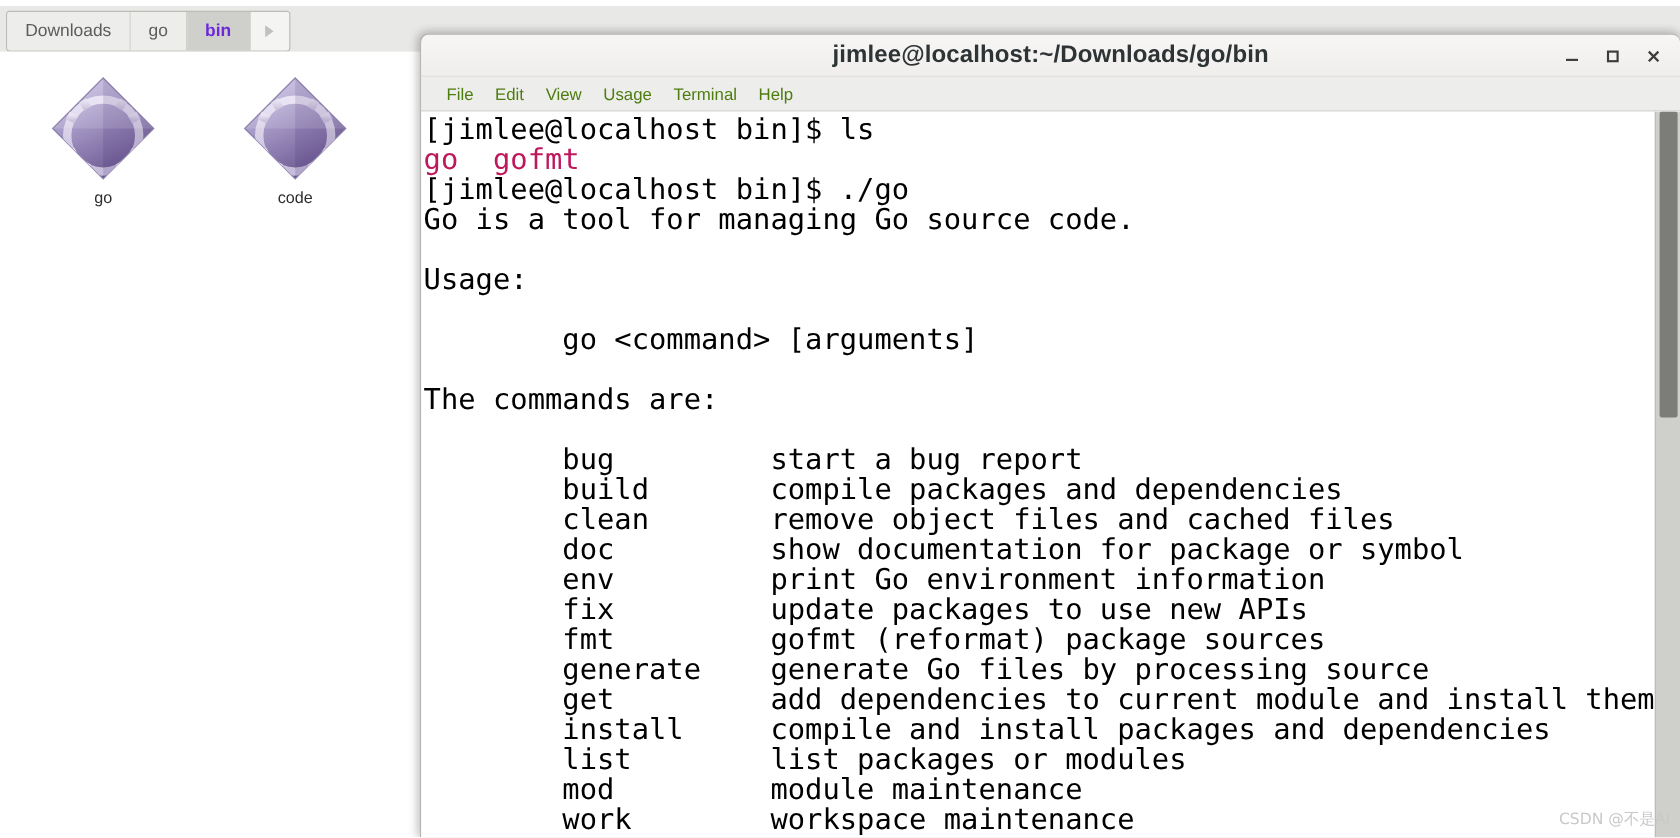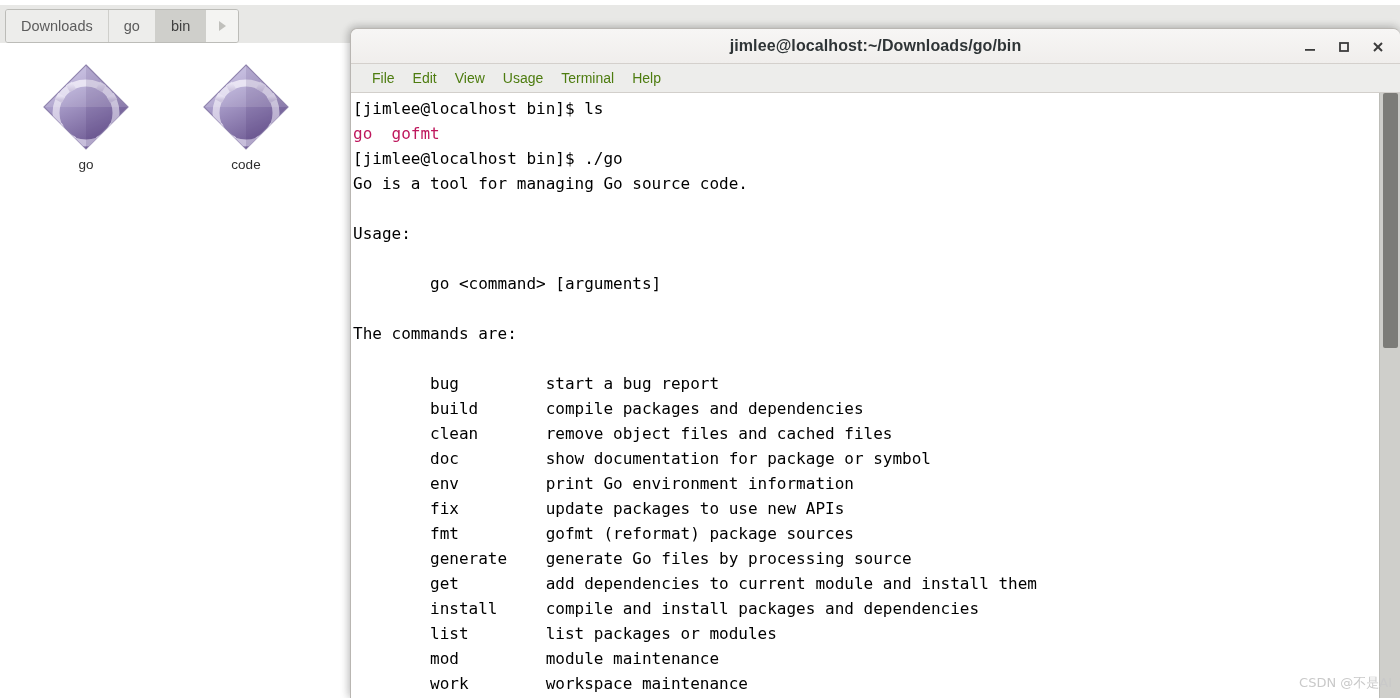--- a/index.html
+++ b/index.html
@@ -59,22 +59,22 @@
     font-size: 14.5px;
     color: #5c5c5c;
     background: #ededeb;
     border-right: 1px solid #cfcfcb;
     cursor: default;
     white-space: nowrap;
   }
   .crumb:last-child { border-right: none; }
   .crumb.active {
     background: #cfcfcb;
-    color: #404040;
-    font-weight: normal;
+    color: #6d28d9;
+    font-weight: bold;
   }
 
   .crumb-arrow {
     display: flex;
     align-items: center;
     justify-content: center;
     width: 32px;
     background: #f4f4f2;
   }
   .crumb-arrow svg { display: block; }
@@ -131,21 +131,21 @@
     background: linear-gradient(to bottom, #f7f6f5 0%, #f0eeec 100%);
     border-bottom: 1px solid #d4d0cc;
     border-top-left-radius: 7px;
     border-top-right-radius: 7px;
     display: flex;
     align-items: center;
     justify-content: center;
   }
 
   #term-title {
-    font-size: 16px;
+    font-size: 20px;
     font-weight: bold;
     color: #2e3436;
     letter-spacing: 0.1px;
     font-family: "Liberation Sans", sans-serif;
   }
 
   #window-controls {
     position: absolute;
     right: 6px;
     top: 0;
@@ -191,21 +191,21 @@
     background: #ffffff;
     overflow: hidden;
   }
 
   #term-text {
     position: absolute;
     left: 0; top: 0;
     right: 22px;
     padding: 3px 0 0 2px;
     font-family: "DejaVu Sans Mono", "Liberation Mono", monospace;
-    font-size: 16px;
+    font-size: 24px;
     line-height: 25px;
     color: #000000;
     white-space: pre;
     overflow: hidden;
     letter-spacing: 0px;
   }
   .t-line { height: 25px; }
   .t-green { color: #be185d; }
 
   

